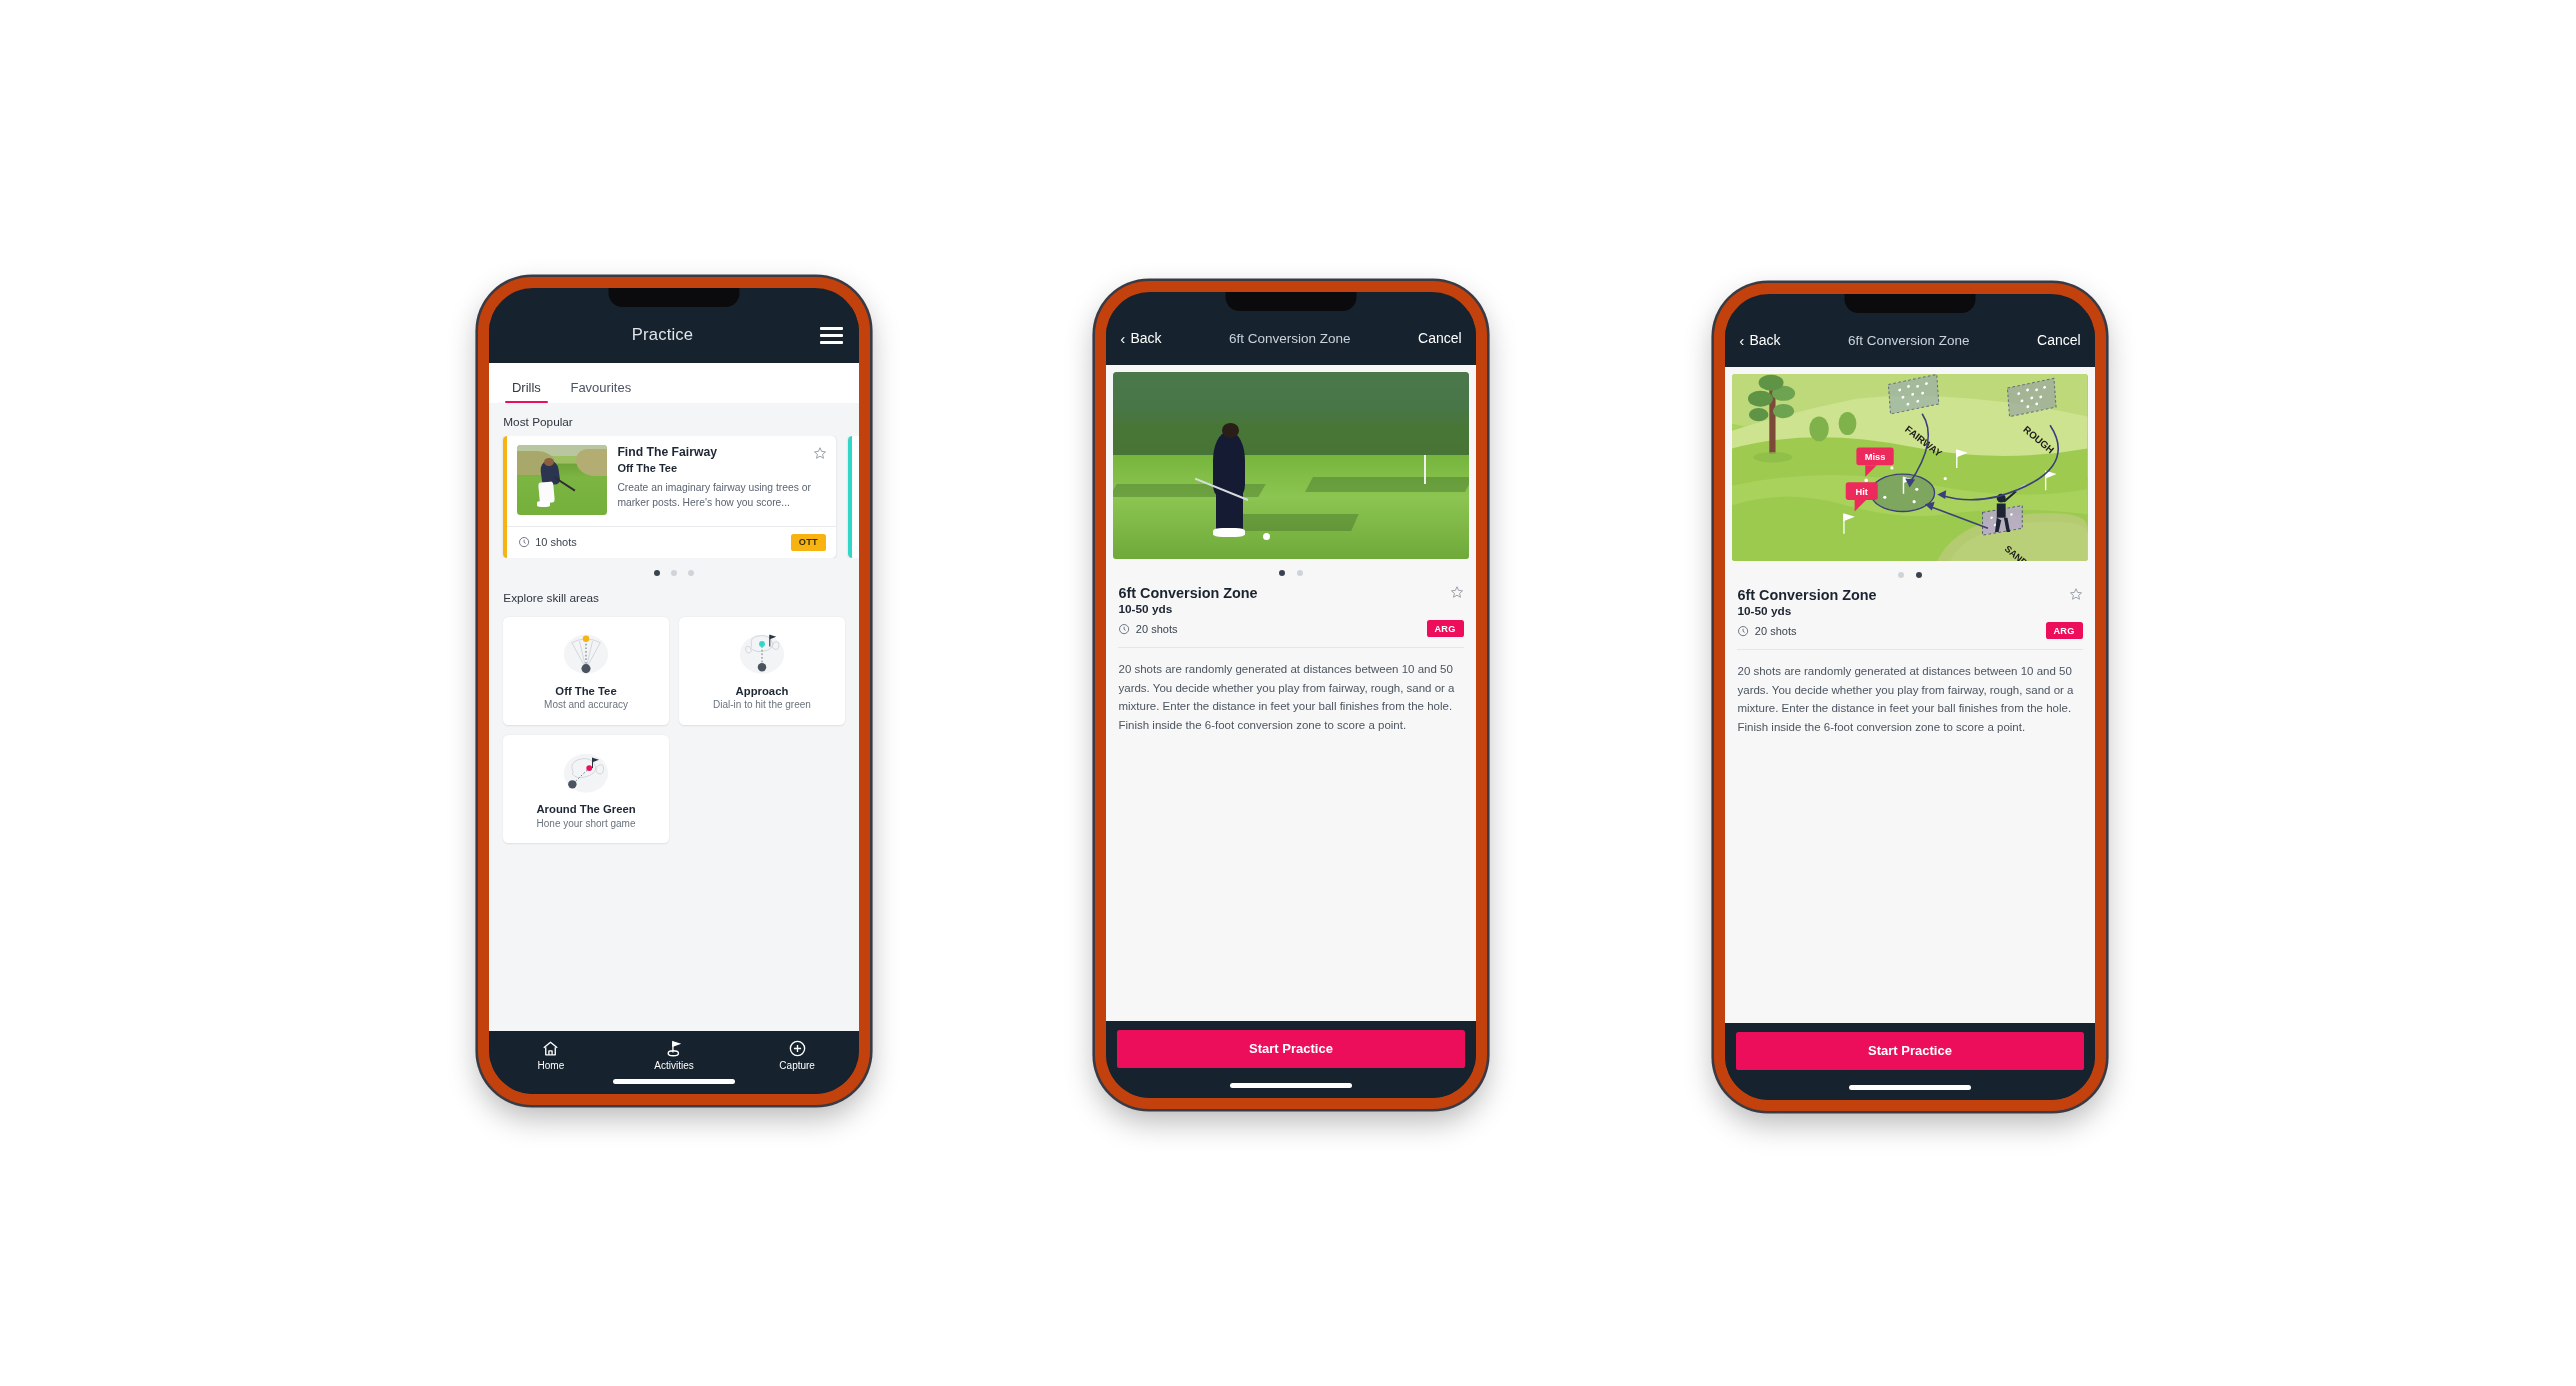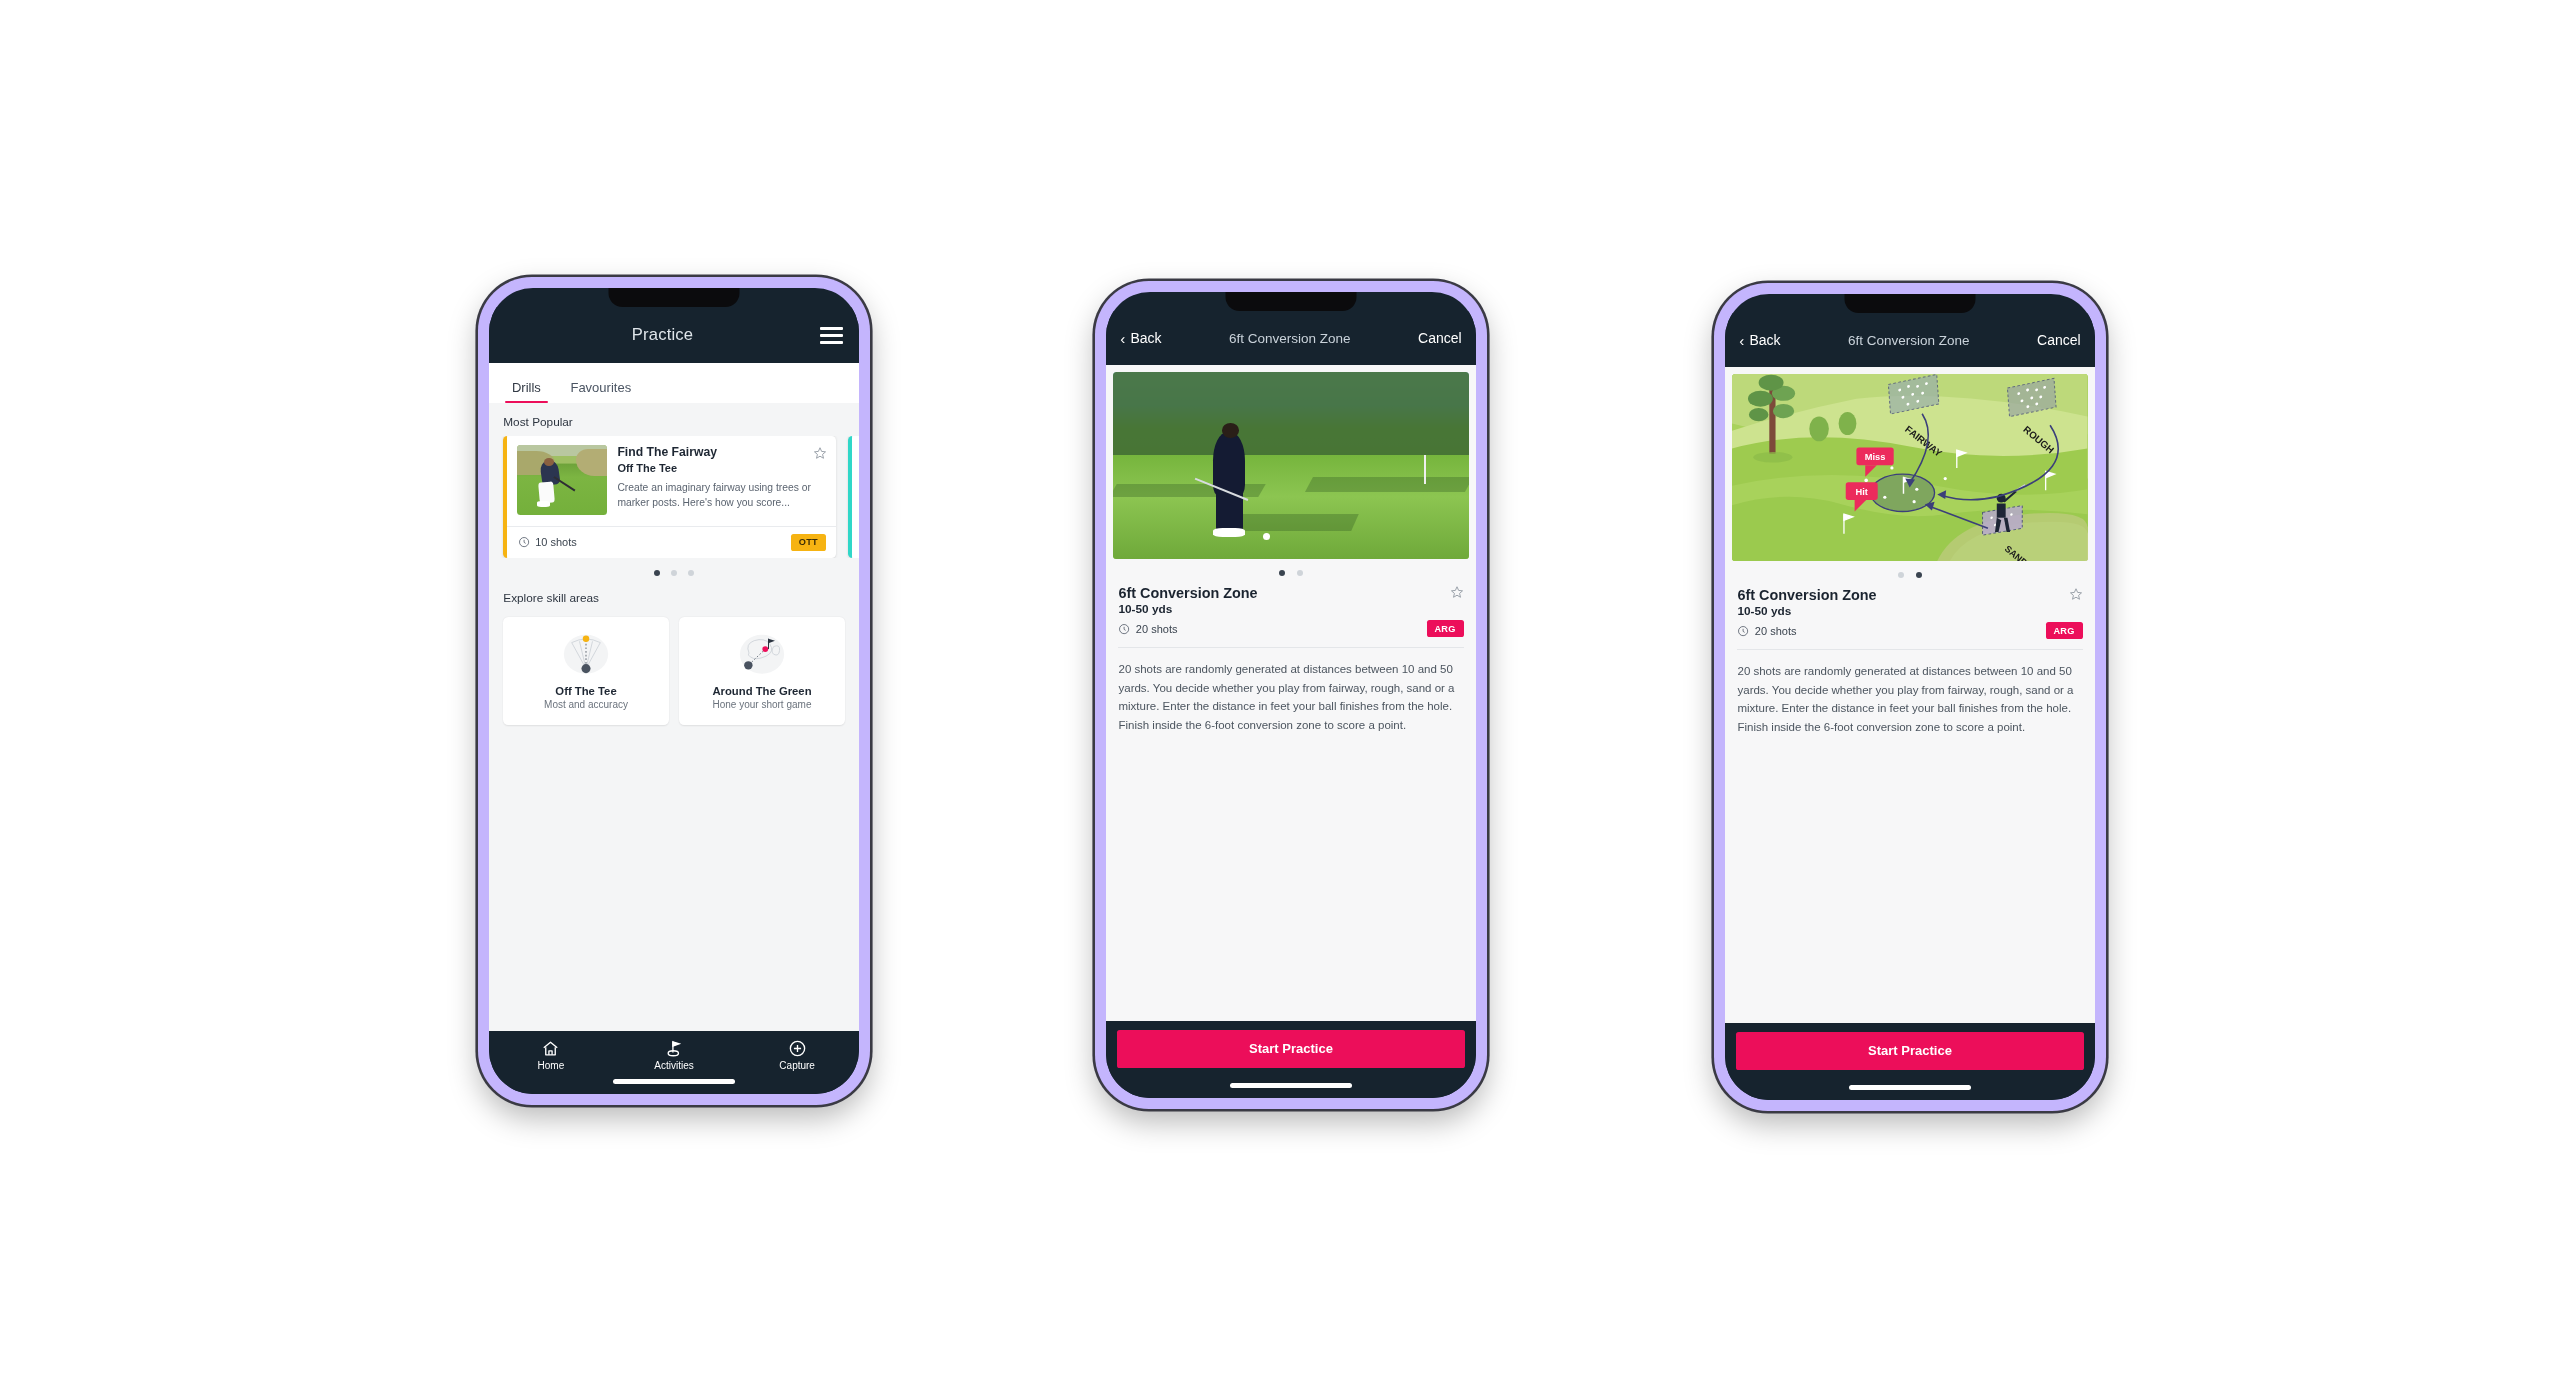--- a/index.html
+++ b/index.html
@@ -8,21 +8,21 @@
     background: #ffffff;
     font-family: "Liberation Sans", sans-serif;
     overflow: hidden;
   }
   .stage { position: relative; width: 2576px; height: 1387px; }
 
   
   .phone {
     position: absolute;
     width: 392px; height: 828px;
-    background: #c4b5fd;
+    background: #c2410c;
     border-radius: 54px;
     padding: 11.3px;
     box-shadow: 0 0 0 2.6px #3a3a44, 0 12.2px 30px rgba(0,0,0,.28);
   }
   .phone-inner {
     position: relative;
     width: 100%; height: 100%;
     background: #16232e;
     border-radius: 44px;
     overflow: hidden;
@@ -306,20 +306,37 @@
                 <path d="M28 24 Q50 13 72 24" stroke="#c9ced4" stroke-width="1.2" fill="none"></path>
                 <line x1="50" y1="62" x2="50" y2="20" stroke="#6b737d" stroke-width="1.6" stroke-dasharray="2.6,3"></line>
                 <circle cx="50" cy="18" r="5" fill="#f6b312"></circle>
                 <circle cx="50" cy="64" r="7" fill="#4a5360"></circle>
               </svg>
             </div>
             <div class="skill-title">Off The Tee</div>
             <div class="skill-sub">Most and accuracy</div>
           </div>
 
+          <div class="skill-card">
+            <div class="skill-ic">
+              <svg viewBox="0 0 100 80">
+                <ellipse cx="50" cy="42" rx="34" ry="30" fill="#f3f4f5"></ellipse>
+                <path d="M34 28 Q30 16 44 14 Q58 11 64 20 Q70 30 60 35 Q46 40 38 36 Q31 34 34 28Z" fill="none" stroke="#c9ced4" stroke-width="1.2"></path>
+                <path d="M68 24 Q76 20 76 28 Q76 36 69 34 Q64 32 68 24Z" fill="none" stroke="#c9ced4" stroke-width="1.2"></path>
+                <path d="M30 30 Q24 28 25 35 Q26 42 32 39 Q36 37 30 30Z" fill="none" stroke="#c9ced4" stroke-width="1.2"></path>
+                <line x1="62" y1="12" x2="62" y2="30" stroke="#2b3440" stroke-width="1.6"></line>
+                <polygon points="62,12 72,15 62,19" fill="#2b3440"></polygon>
+                <line x1="50" y1="60" x2="50" y2="28" stroke="#6b737d" stroke-width="1.5" stroke-dasharray="2.6,3"></line>
+                <circle cx="50" cy="26" r="4.5" fill="#30d7c8"></circle>
+                <circle cx="50" cy="62" r="6.5" fill="#4a5360"></circle>
+              </svg>
+            </div>
+            <div class="skill-title">Approach</div>
+            <div class="skill-sub">Dial-in to hit the green</div>
+          </div>
 
           <div class="skill-card">
             <div class="skill-ic">
               <svg viewBox="0 0 100 80">
                 <ellipse cx="50" cy="42" rx="34" ry="30" fill="#f3f4f5"></ellipse>
                 <path d="M30 40 Q24 26 38 21 Q54 16 62 26 Q70 38 56 45 Q40 52 32 46 Q27 43 30 40Z" fill="none" stroke="#c9ced4" stroke-width="1.2"></path>
                 <path d="M68 30 Q78 26 77 36 Q76 46 68 42 Q63 38 68 30Z" fill="none" stroke="#c9ced4" stroke-width="1.2"></path>
                 <line x1="60" y1="18" x2="60" y2="34" stroke="#2b3440" stroke-width="1.6"></line>
                 <polygon points="60,18 70,21 60,25" fill="#2b3440"></polygon>
                 <line x1="30" y1="58" x2="53" y2="36" stroke="#6b737d" stroke-width="1.5" stroke-dasharray="2.6,3"></line>

